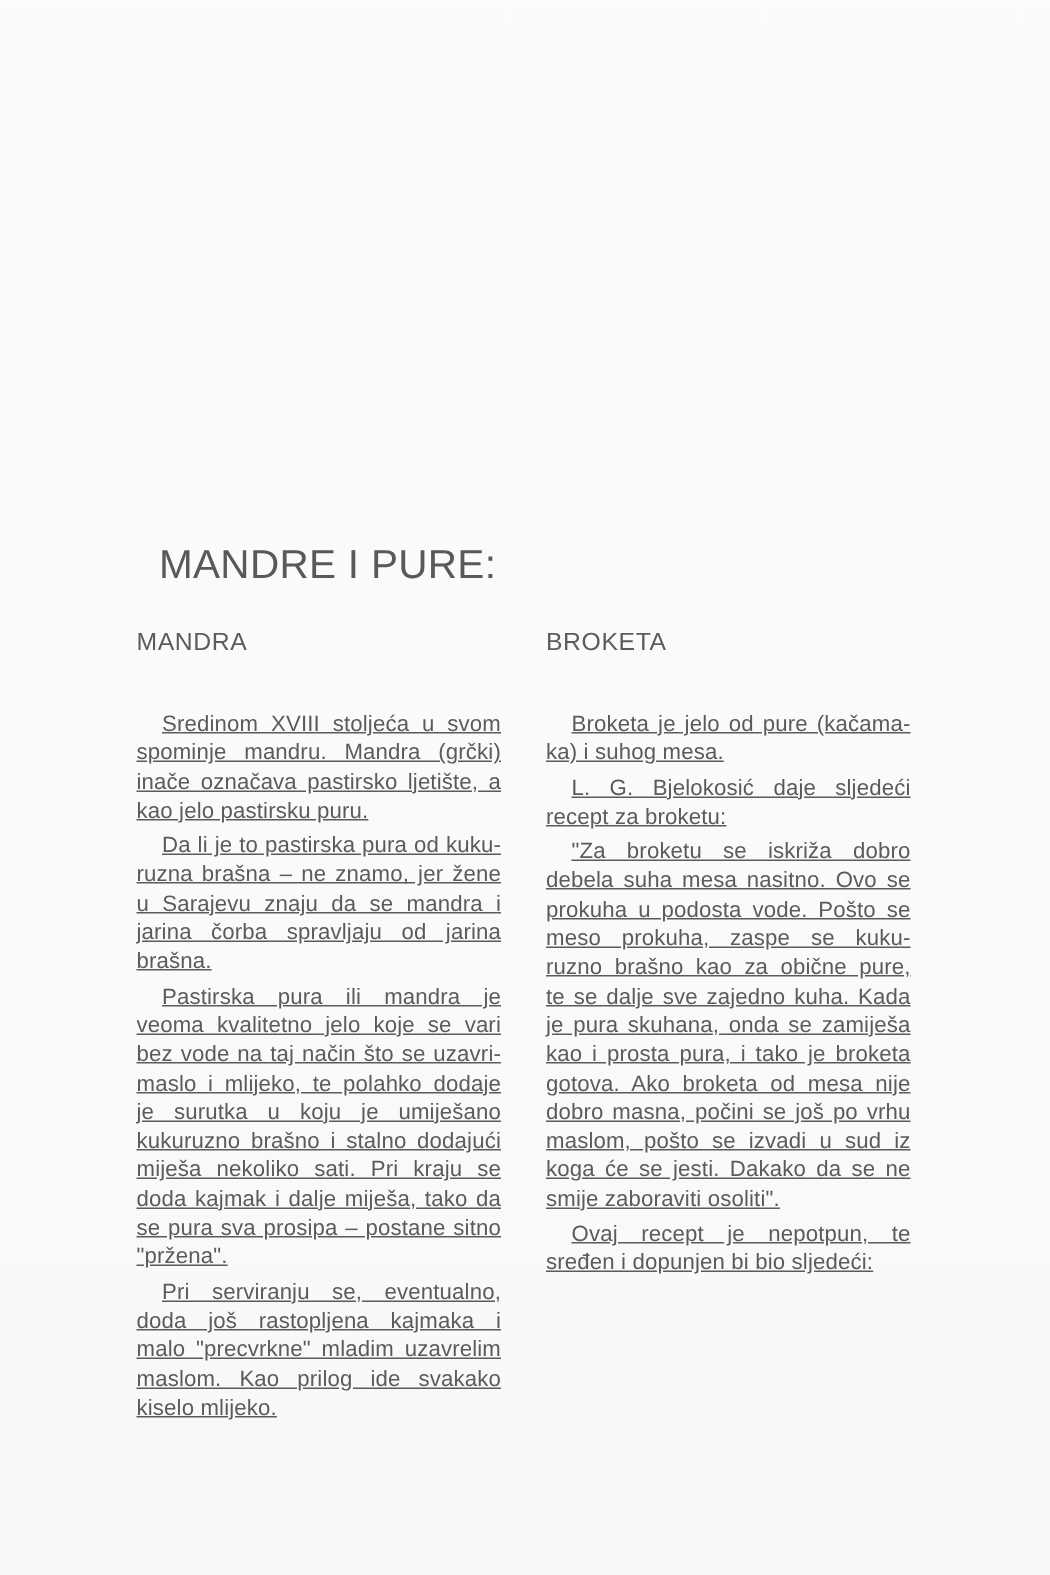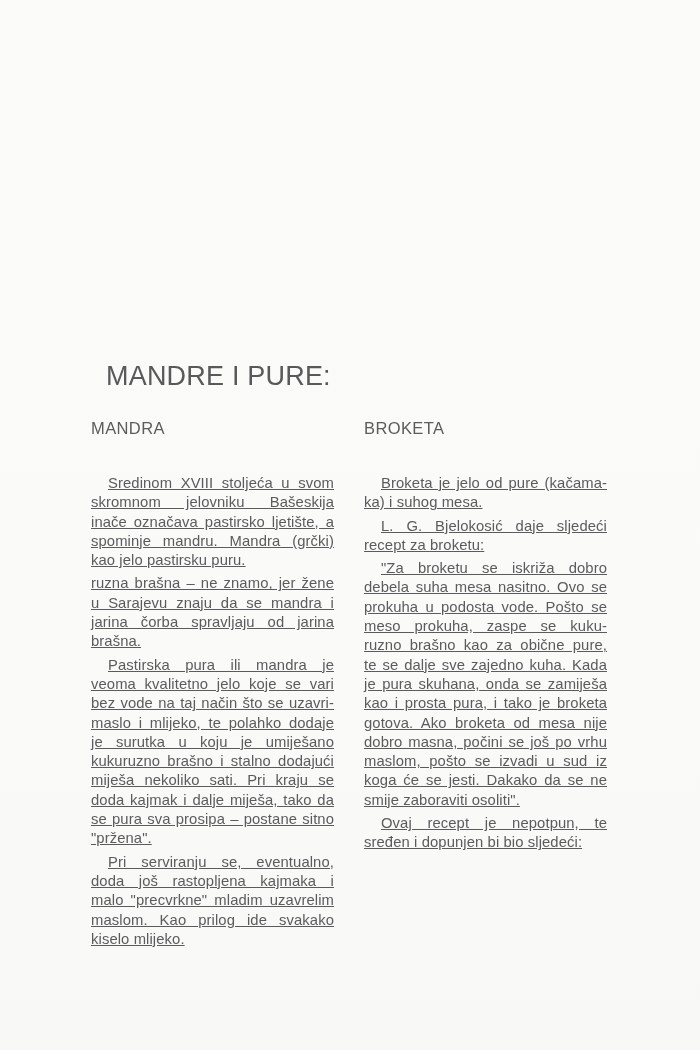--- a/index.html
+++ b/index.html
@@ -74,26 +74,26 @@
 
 <div class="page">
 
   <h1 class="title">MANDRE I PURE:</h1>
 
   <section class="column col-0">
     <h2 class="column-header">MANDRA</h2>
     <div class="column-body">
         <div class="paragraph">
           <div class="line just indent">Sredinom XVIII stoljeća u svom</div>
-          <div class="line just">skromnom jelovniku Bašeskija</div>
+          <div class="line just">spominje mandru. Mandra (grčki)</div>
           <div class="line just">inače označava pastirsko ljetište, a</div>
-          <div class="line just">spominje mandru. Mandra (grčki)</div>
           <div class="line">kao jelo pastirsku puru.</div>
         </div>
         <div class="paragraph">
+          <div class="line just indent">Da li je to pastirska pura od kuku-</div>
           <div class="line just">ruzna brašna – ne znamo, jer žene</div>
           <div class="line just">u Sarajevu znaju da se mandra i</div>
           <div class="line just">jarina čorba spravljaju od jarina</div>
           <div class="line">brašna.</div>
         </div>
         <div class="paragraph">
           <div class="line just indent">Pastirska pura ili mandra je</div>
           <div class="line just">veoma kvalitetno jelo koje se vari</div>
           <div class="line just">bez vode na taj način što se uzavri-</div>
           <div class="line just">maslo i mlijeko, te polahko dodaje</div>

